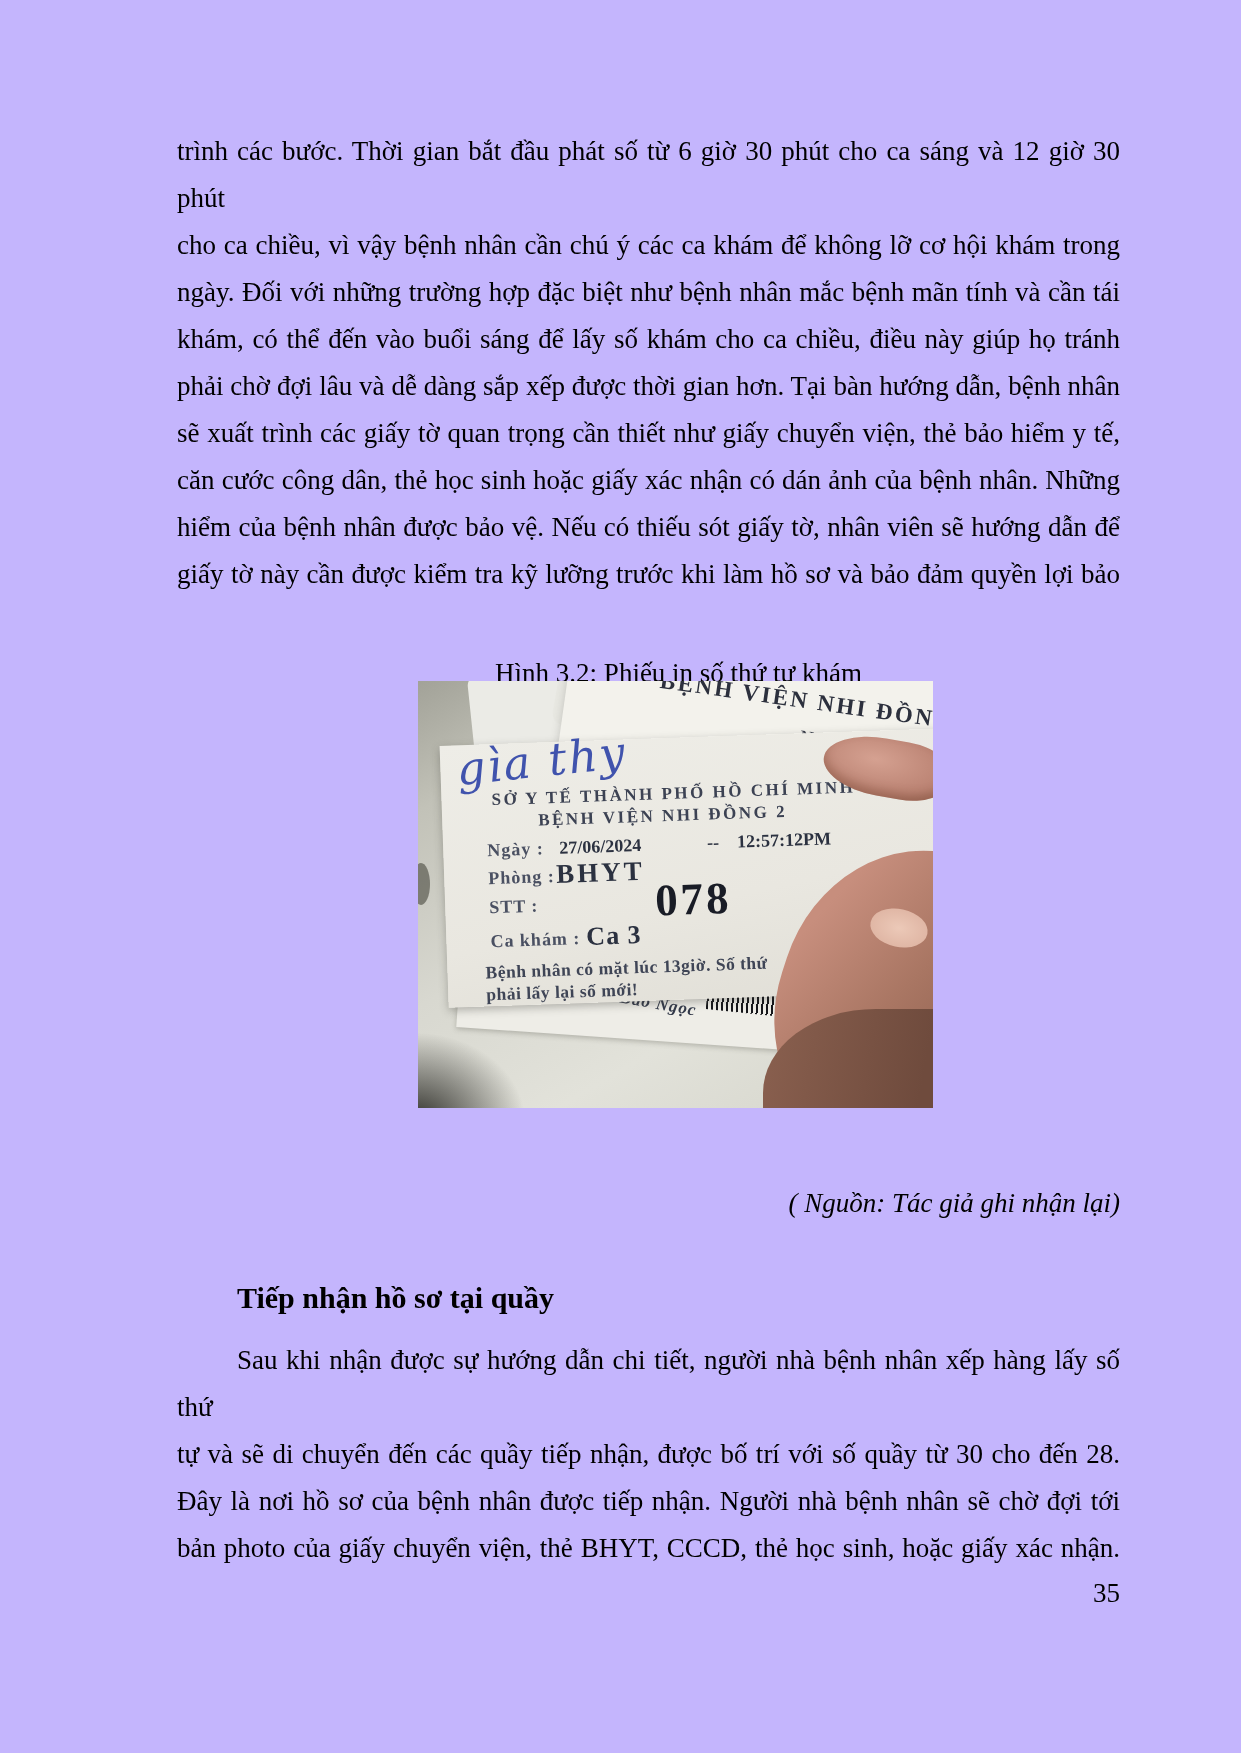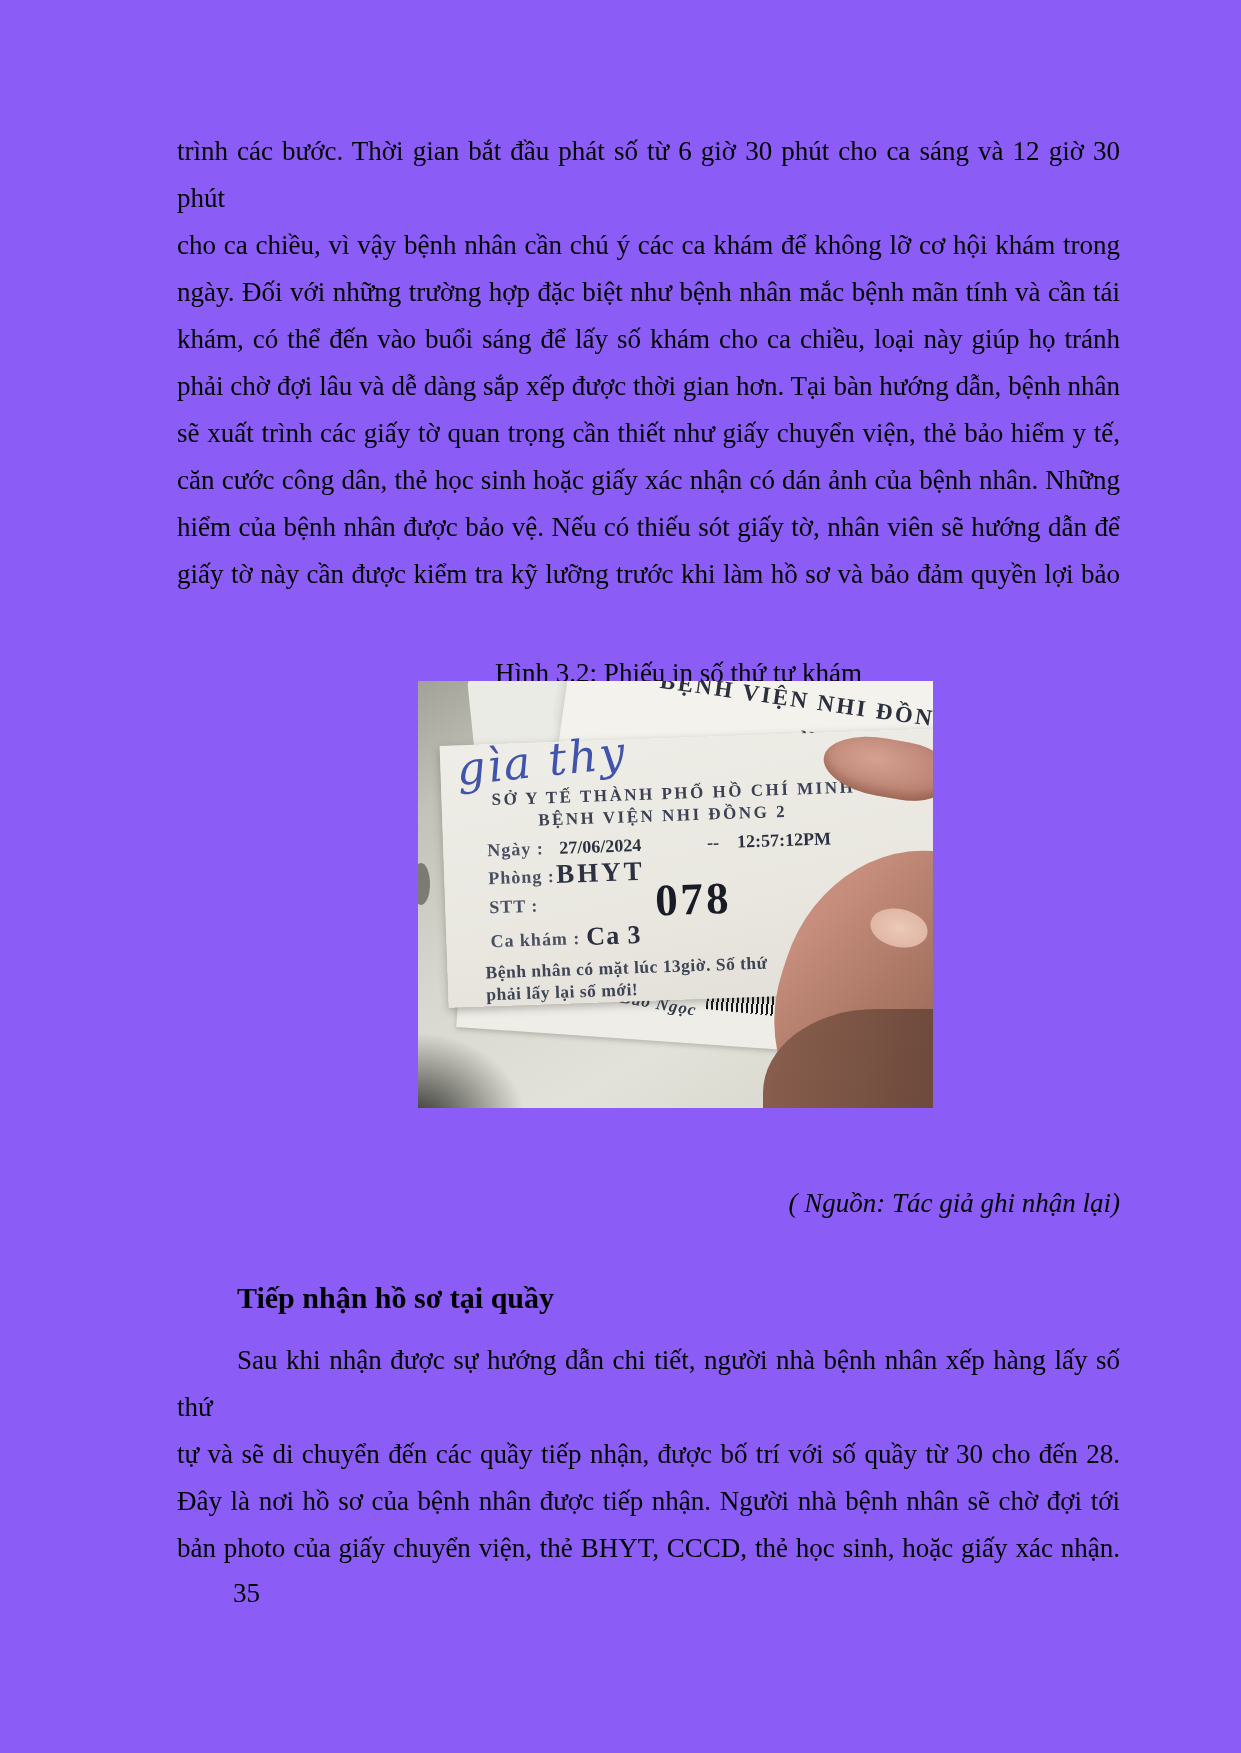--- a/index.html
+++ b/index.html
@@ -1,25 +1,25 @@
 <!DOCTYPE html>
 <html><head>
 <meta charset="utf-8">
 <style>
   html,body{margin:0;padding:0;background:#ffffff;}
-  .page{position:relative;width:1241px;height:1753px;background:#8b5cf6;overflow:hidden;
+  .page{position:relative;width:1241px;height:1753px;background:#c4b5fd;overflow:hidden;
         font-family:"Liberation Serif","DejaVu Serif",serif;color:#000;}
   .block{position:absolute;width:943px;left:177px;font-size:27px;line-height:47px;}
   .jl{text-align:justify;text-align-last:justify;}
   .jl-last{text-align:justify;text-align-last:left;}
   .indent{text-indent:60px;}
   .caption{text-align:center;padding-left:60px;box-sizing:border-box;margin-top:36px;}
   .source{text-align:right;font-style:italic;}
   .heading{position:absolute;left:237px;font-size:30px;line-height:47px;font-weight:bold;}
-  .pagenum{text-align:left;padding-left:56px;box-sizing:border-box;}
+  .pagenum{text-align:right;padding-left:56px;box-sizing:border-box;}
 
   
   .photo{position:absolute;left:418px;top:681px;width:515px;height:427px;overflow:hidden;
          background:linear-gradient(150deg,#a2a298 0%,#c2c2b8 18%,#d8d8d0 45%,#e2e2da 70%,#d4d4ca 100%);}
   .photo *{position:absolute;}
   .cloth-a{left:55px;top:-10px;width:100px;height:125px;background:#ebebe6;transform:rotate(-6deg);border-radius:10px;z-index:1;}
   .cloth-b{left:138px;top:-18px;width:135px;height:72px;background:#e8e8e2;transform:rotate(10deg);border-radius:12px;z-index:1;}
   .backpaper{left:140px;top:-40px;width:470px;height:245px;background:#f3f2ec;transform:rotate(8deg);z-index:2;
              box-shadow:0 3px 8px rgba(80,80,75,.25);}
   .bp-title{left:92px;top:46px;font-size:23px;font-weight:bold;letter-spacing:2.5px;color:#2c303d;white-space:nowrap;}
@@ -70,21 +70,21 @@
 </style>
 </head>
 <body>
 
 <div class="page">
 
   <div class="block" style="top:128px;">
     <div class="jl">trình các bước. Thời gian bắt đầu phát số từ 6 giờ 30 phút cho ca sáng và 12 giờ 30 phút</div>
     <div class="jl">cho ca chiều, vì vậy bệnh nhân cần chú ý các ca khám để không lỡ cơ hội khám trong</div>
     <div class="jl">ngày. Đối với những trường hợp đặc biệt như bệnh nhân mắc bệnh mãn tính và cần tái</div>
-    <div class="jl">khám, có thể đến vào buổi sáng để lấy số khám cho ca chiều, loại này giúp họ tránh</div>
+    <div class="jl">khám, có thể đến vào buổi sáng để lấy số khám cho ca chiều, điều này giúp họ tránh</div>
     <div class="jl">phải chờ đợi lâu và dễ dàng sắp xếp được thời gian hơn. Tại bàn hướng dẫn, bệnh nhân</div>
     <div class="jl">sẽ xuất trình các giấy tờ quan trọng cần thiết như giấy chuyển viện, thẻ bảo hiểm y tế,</div>
     <div class="jl">căn cước công dân, thẻ học sinh hoặc giấy xác nhận có dán ảnh của bệnh nhân. Những</div>
     <div class="jl">hiểm của bệnh nhân được bảo vệ. Nếu có thiếu sót giấy tờ, nhân viên sẽ hướng dẫn để</div>
     <div class="jl">giấy tờ này cần được kiểm tra kỹ lưỡng trước khi làm hồ sơ và bảo đảm quyền lợi bảo</div>
   </div>
 
   <div class="block caption" style="top:614px;">Hình 3.2: Phiếu in số thứ tự khám</div>
 
   <div class="photo">

